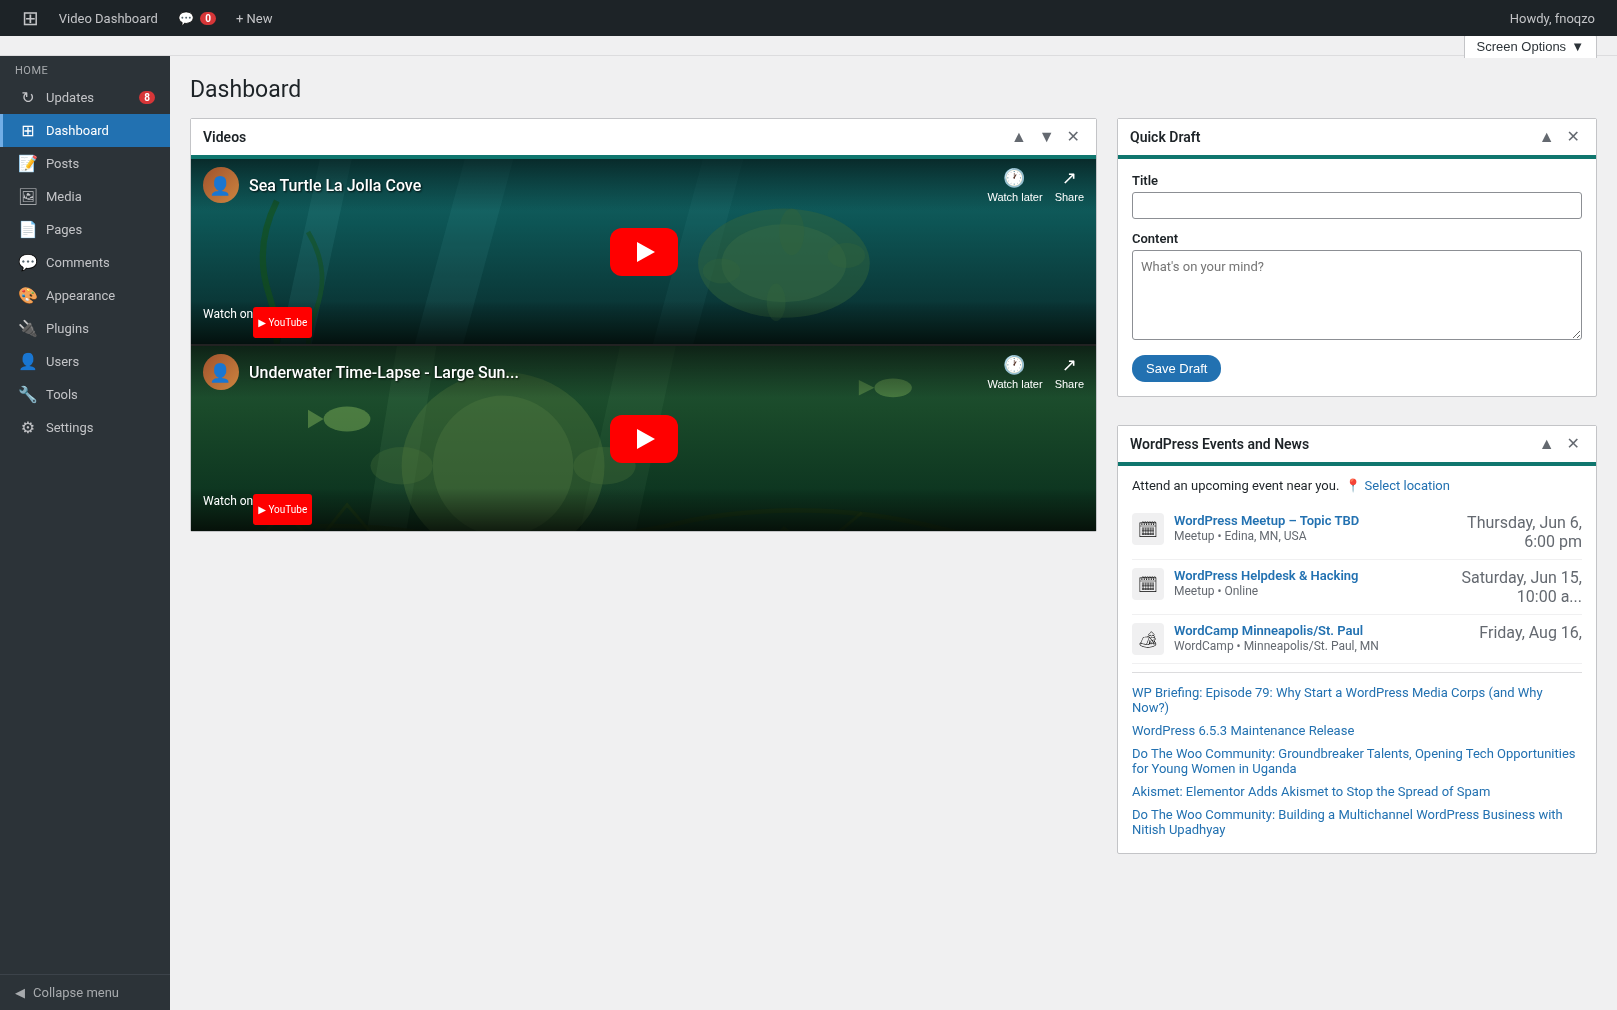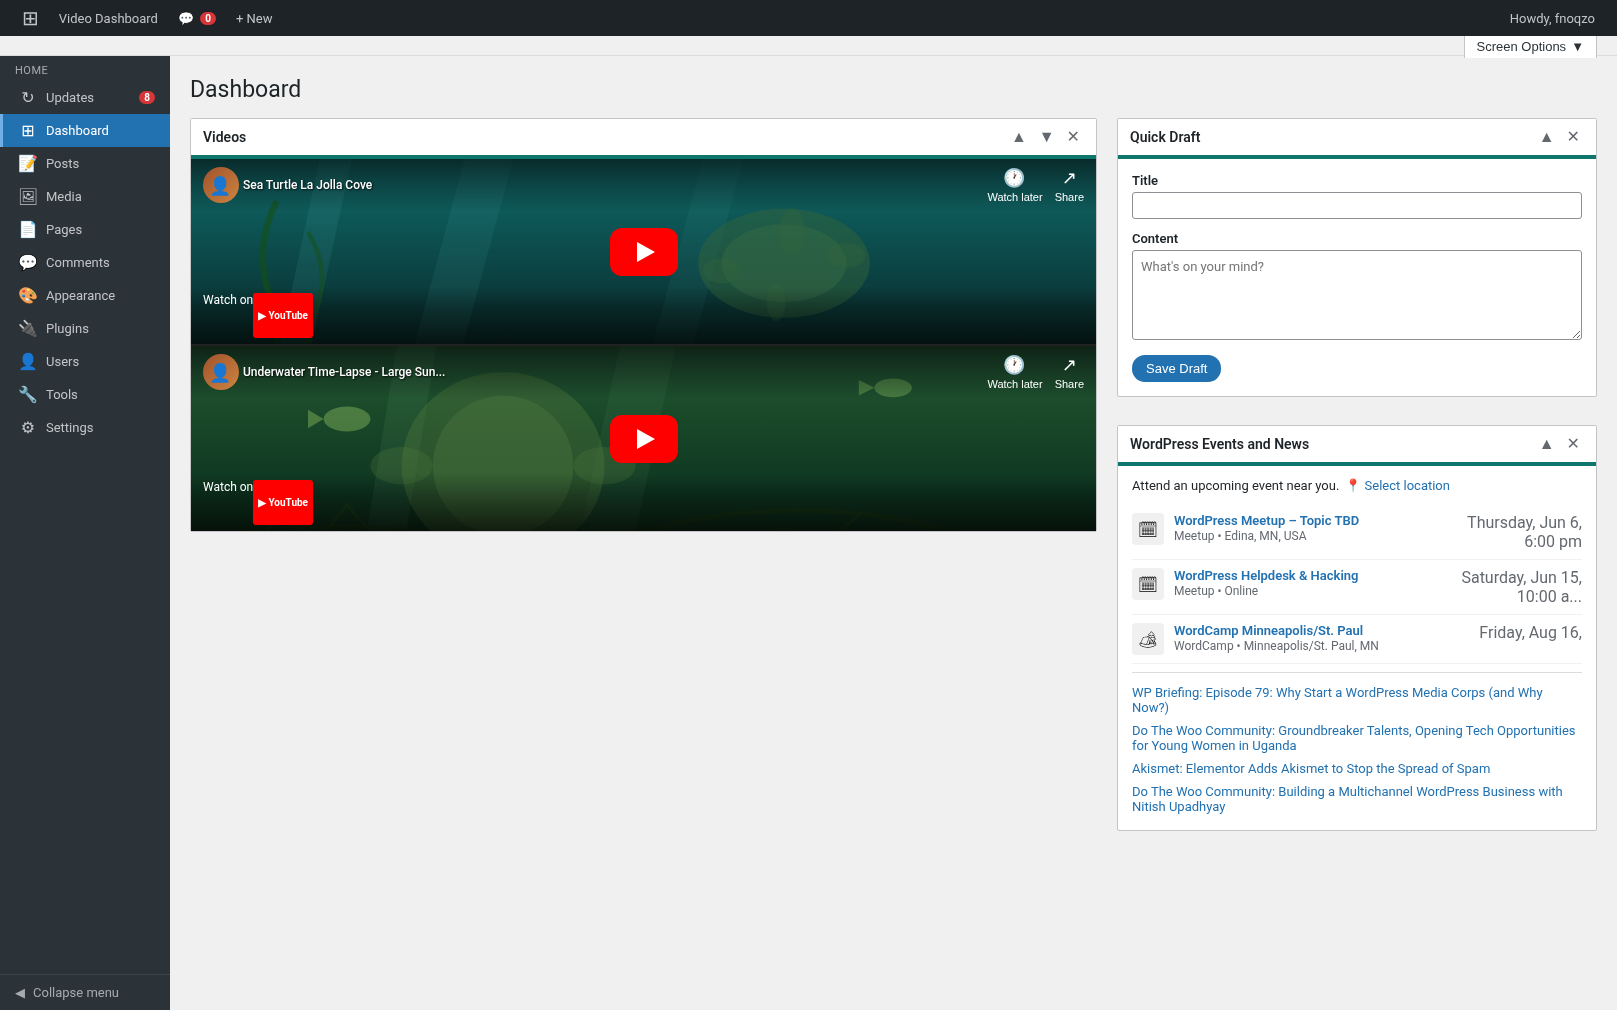--- a/index.html
+++ b/index.html
@@ -236,23 +236,23 @@
       flex-shrink: 0;
       display: flex;
       align-items: center;
       justify-content: center;
       font-size: 18px;
       color: #fff;
       background: linear-gradient(135deg, #a0522d, #cd853f);
     }
     .video-title-overlay {
       color: #fff;
-      font-size: 12px;
+      font-size: 16px;
       font-weight: 500;
-      margin-left: 4px;
+      margin-left: 10px;
       text-shadow: 1px 1px 2px rgba(0,0,0,0.8);
       flex: 1;
     }
     .video-actions {
       display: flex;
       gap: 12px;
       align-items: center;
     }
     .video-action-btn {
       display: flex;
@@ -281,23 +281,23 @@
     .watch-on-yt {
       color: #fff;
       font-size: 12px;
       display: flex;
       align-items: flex-start;
     }
     .yt-logo {
       background: #ff0000;
       color: #fff;
       font-size: 10px;
-      padding: 17px 5px;
+      padding: 10px 5px;
       border-radius: 3px;
-      font-weight: bold;
+      font-weight: normal;
     }
 
     
     .quick-draft-body {
       padding: 14px;
     }
     .form-field { margin-bottom: 12px; }
     .form-label {
       display: block;
       font-size: 13px;
@@ -697,20 +697,21 @@
               </div>
               <div class="event-date">
                 <div>Friday, Aug 16,</div>
                 <div></div>
               </div>
             </div>
 
             <hr class="news-divider">
 
             <a class="news-link">WP Briefing: Episode 79: Why Start a WordPress Media Corps (and Why Now?)</a>
+            <a class="news-link">WordPress 6.5.3 Maintenance Release</a>
             <a class="news-link">Do The Woo Community: Groundbreaker Talents, Opening Tech Opportunities for Young Women in Uganda</a>
             <a class="news-link">Akismet: Elementor Adds Akismet to Stop the Spread of Spam</a>
             <a class="news-link">Do The Woo Community: Building a Multichannel WordPress Business with Nitish Upadhyay</a>
           </div>
         </div>
 
       </div>
 
     </div>
   </div>

